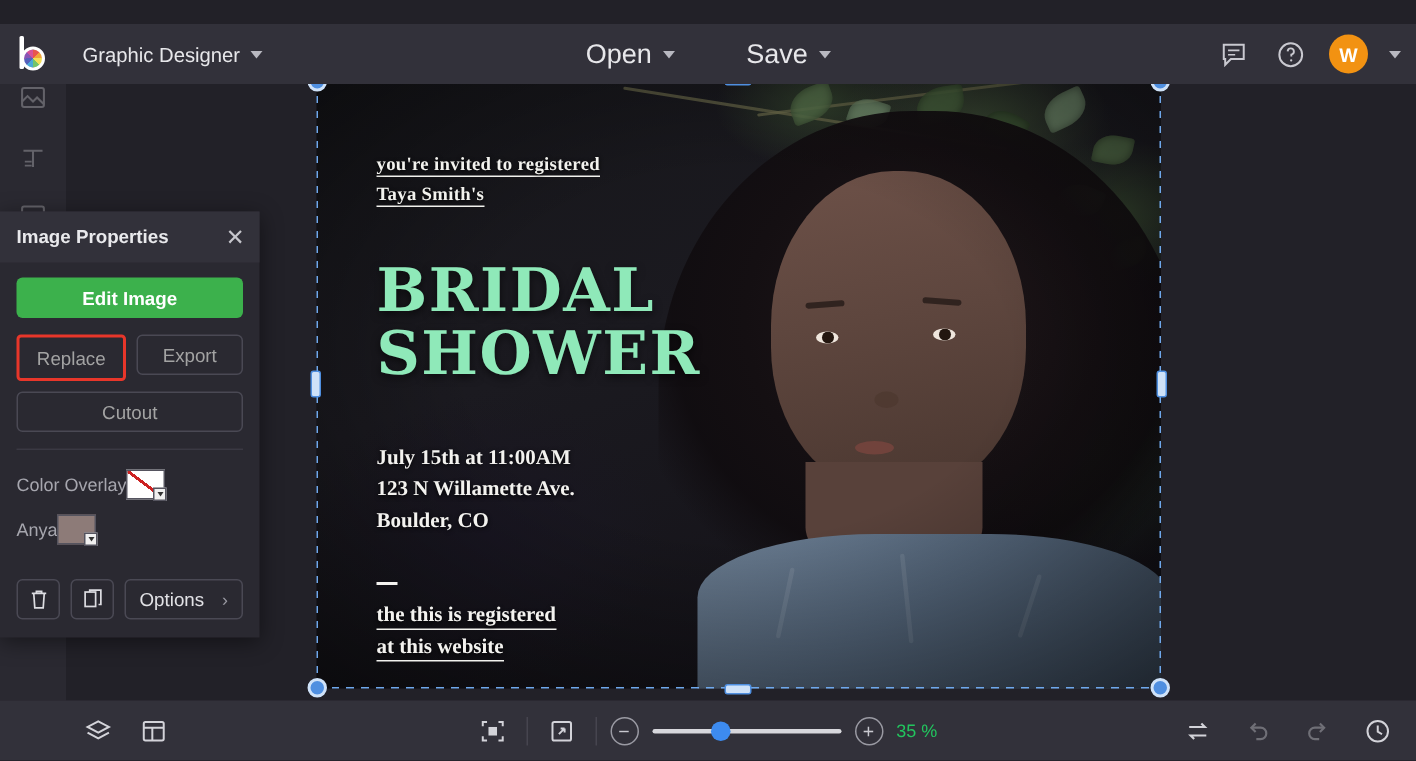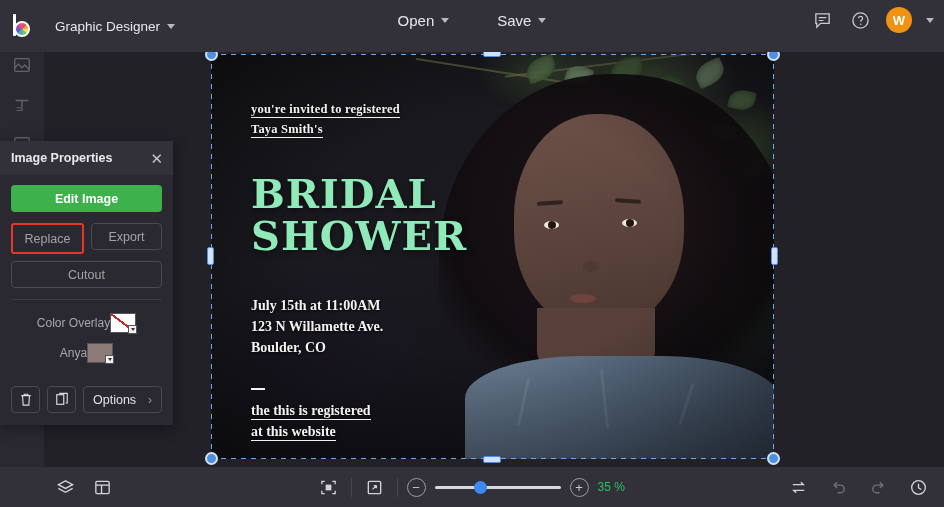--- a/index.html
+++ b/index.html
@@ -6,21 +6,21 @@
   html, body {
     width: 944px; height: 507px;
     background: #222128;
     font-family: "Liberation Sans", sans-serif;
     overflow: hidden;
   }
   #app { position: relative; width: 944px; height: 507px; }
 
   
   .topbar {
-    position: absolute; left: 0; top: 0; width: 944px; height: 52px;
+    position: absolute; left: 0; top: 16px; width: 944px; height: 40px;
     background: #32313a;
     display: flex; align-items: center;
     z-index: 40;
   }
   .logo-wrap { width: 44px; height: 40px; display: flex; align-items: center; justify-content: center; }
   .logo {
     position: relative; width: 24px; height: 24px;
   }
   .logo .stem {
     position: absolute; left: 3px; top: 0px; width: 3px; height: 22px;
@@ -47,21 +47,21 @@
   }
   .top-center {
     position: absolute; left: 0; right: 0; top: 0; height: 40px;
     display: flex; align-items: center; justify-content: center; gap: 24px;
     pointer-events: none;
   }
   .menu-btn {
     pointer-events: auto;
     display: flex; align-items: center; gap: 7px;
     padding: 5px 12px; border-radius: 4px; cursor: pointer;
-    color: #e7e7ea; font-size: 15px; justify-content: space-between;
+    color: #e7e7ea; font-size: 18px; justify-content: space-between;
   }
   .top-right {
     position: absolute; right: 10px; top: 0; height: 40px;
     display: flex; align-items: center; gap: 14px;
   }
   .ticon { width: 24px; height: 24px; display:flex; align-items:center; justify-content:center; cursor: pointer; }
   .avatar {
     width: 26px; height: 26px; border-radius: 50%;
     background: #f29212; color: #fff; font-size: 13px; font-weight: bold;
     display: flex; align-items: center; justify-content: center; cursor: pointer;
@@ -243,21 +243,21 @@
   }
   .btn-green { background: #3cb14c; color: #fff; font-weight: bold; }
   .btn-outline {
     border: 1px solid #4a4954; color: #a3a3a3; background: transparent;
   }
   .btn-row { display: flex; gap: 7px; margin-top: 11px; }
   .btn-row .btn { flex: 1; }
   .btn-highlight { border: 2px solid #e8362a; border-radius: 3px; }
   .panel-sep { height: 1px; background: #3a3943; margin: 11px 0 8px; }
   .prop-row {
-    display: flex; align-items: center; justify-content: center;
+    display: flex; align-items: center; justify-content: flex-start;
     height: 30px;
   }
   .prop-label { color: #a6a6ae; font-size: 12px; }
   .swatch-wrap { position: relative; width: 26px; height: 20px; cursor: pointer; }
   .swatch {
     width: 26px; height: 20px; border: 1px solid #55545f;
   }
   .swatch-none {
     background: #fff;
     background-image: linear-gradient(to top right,

